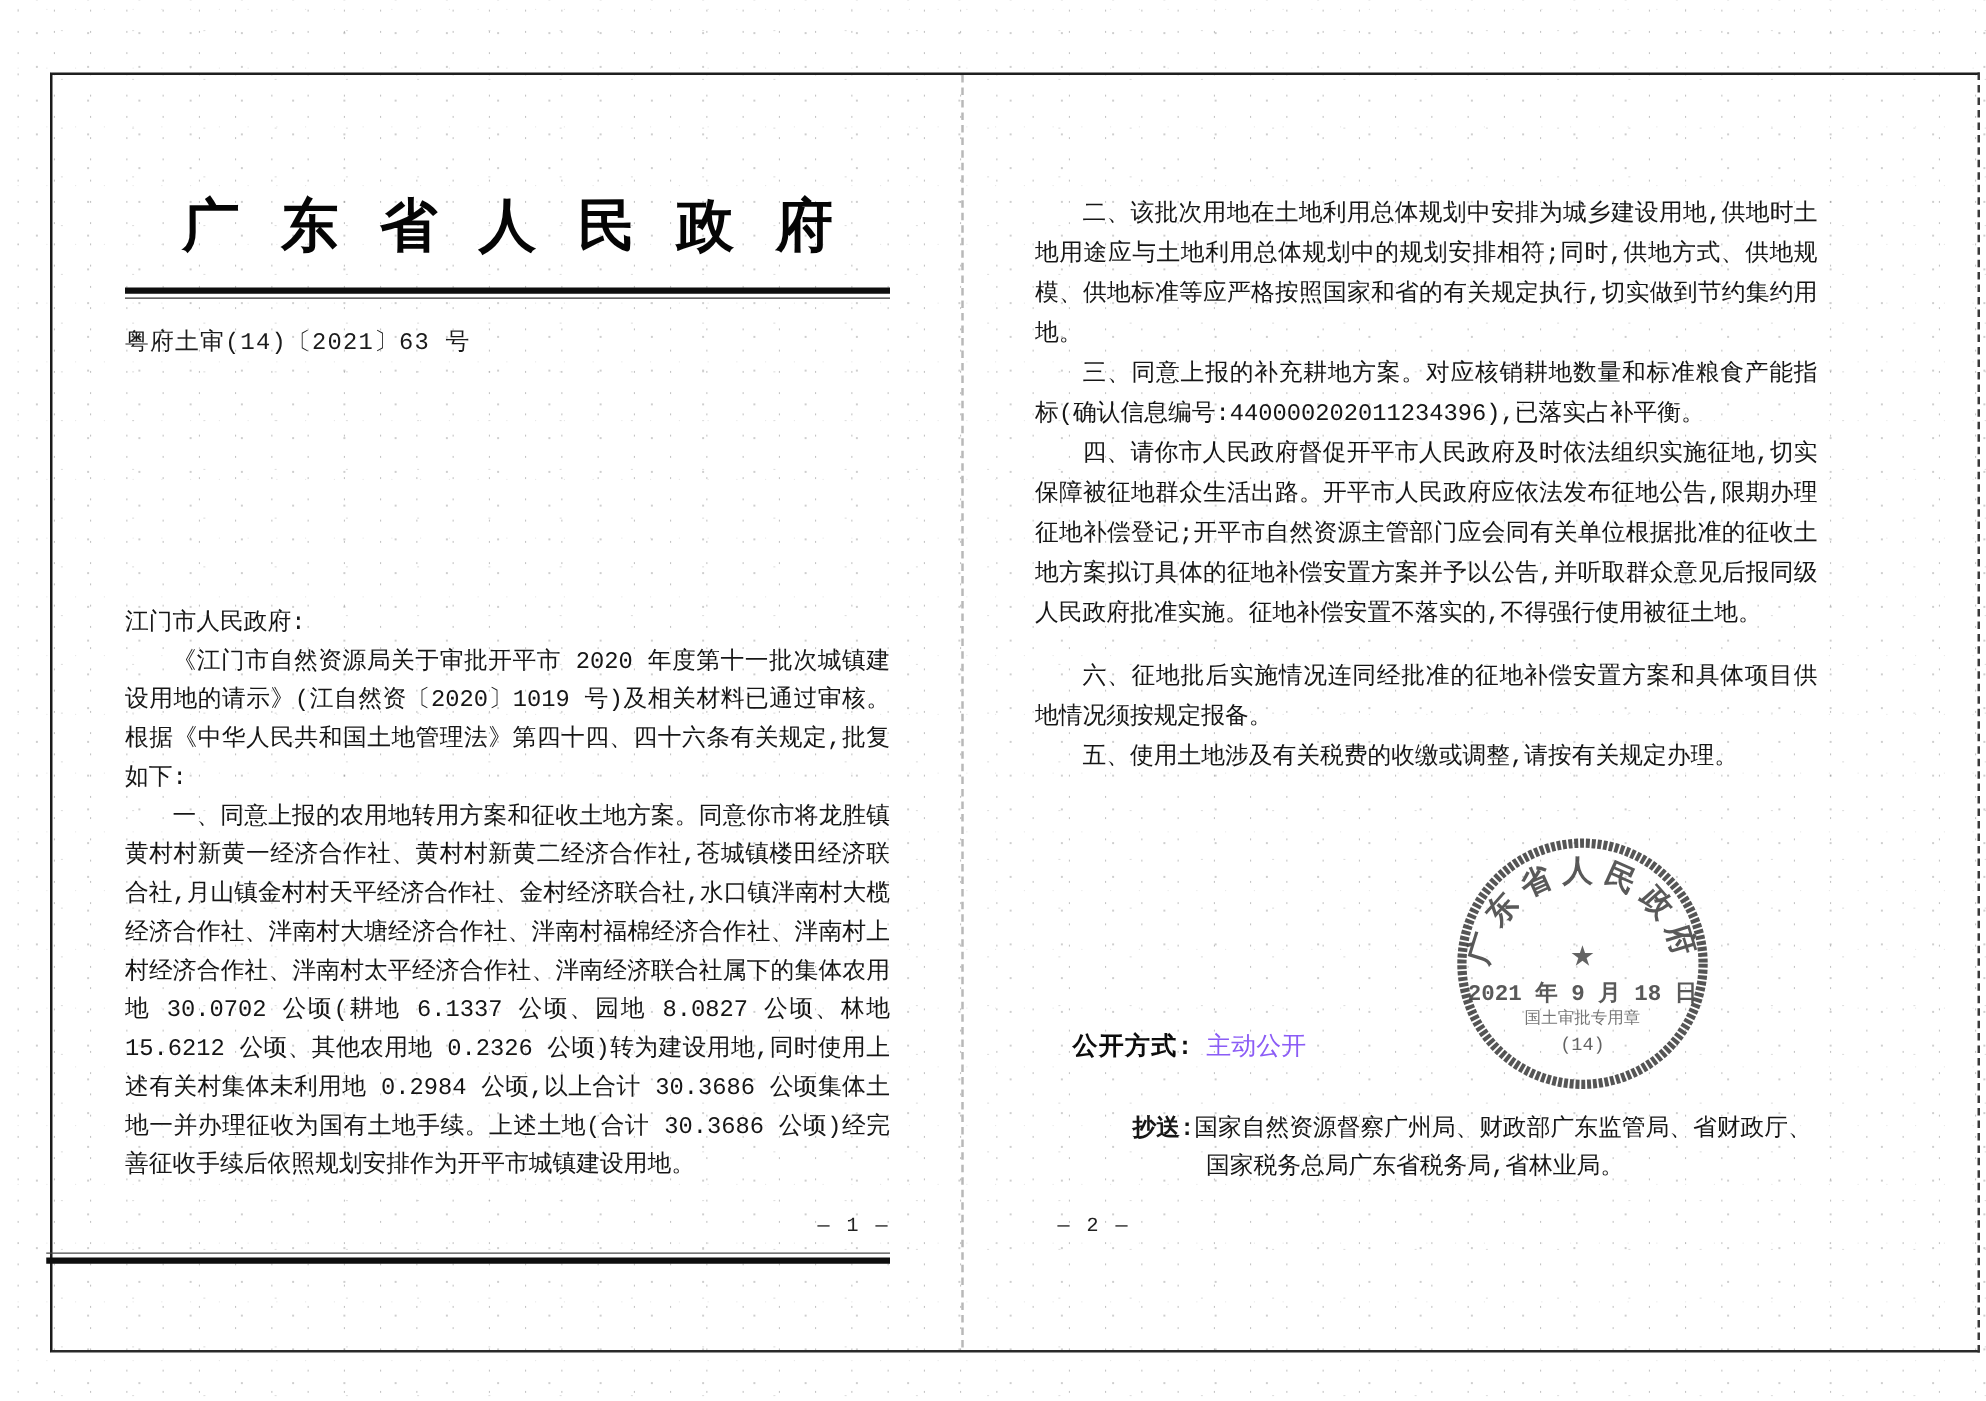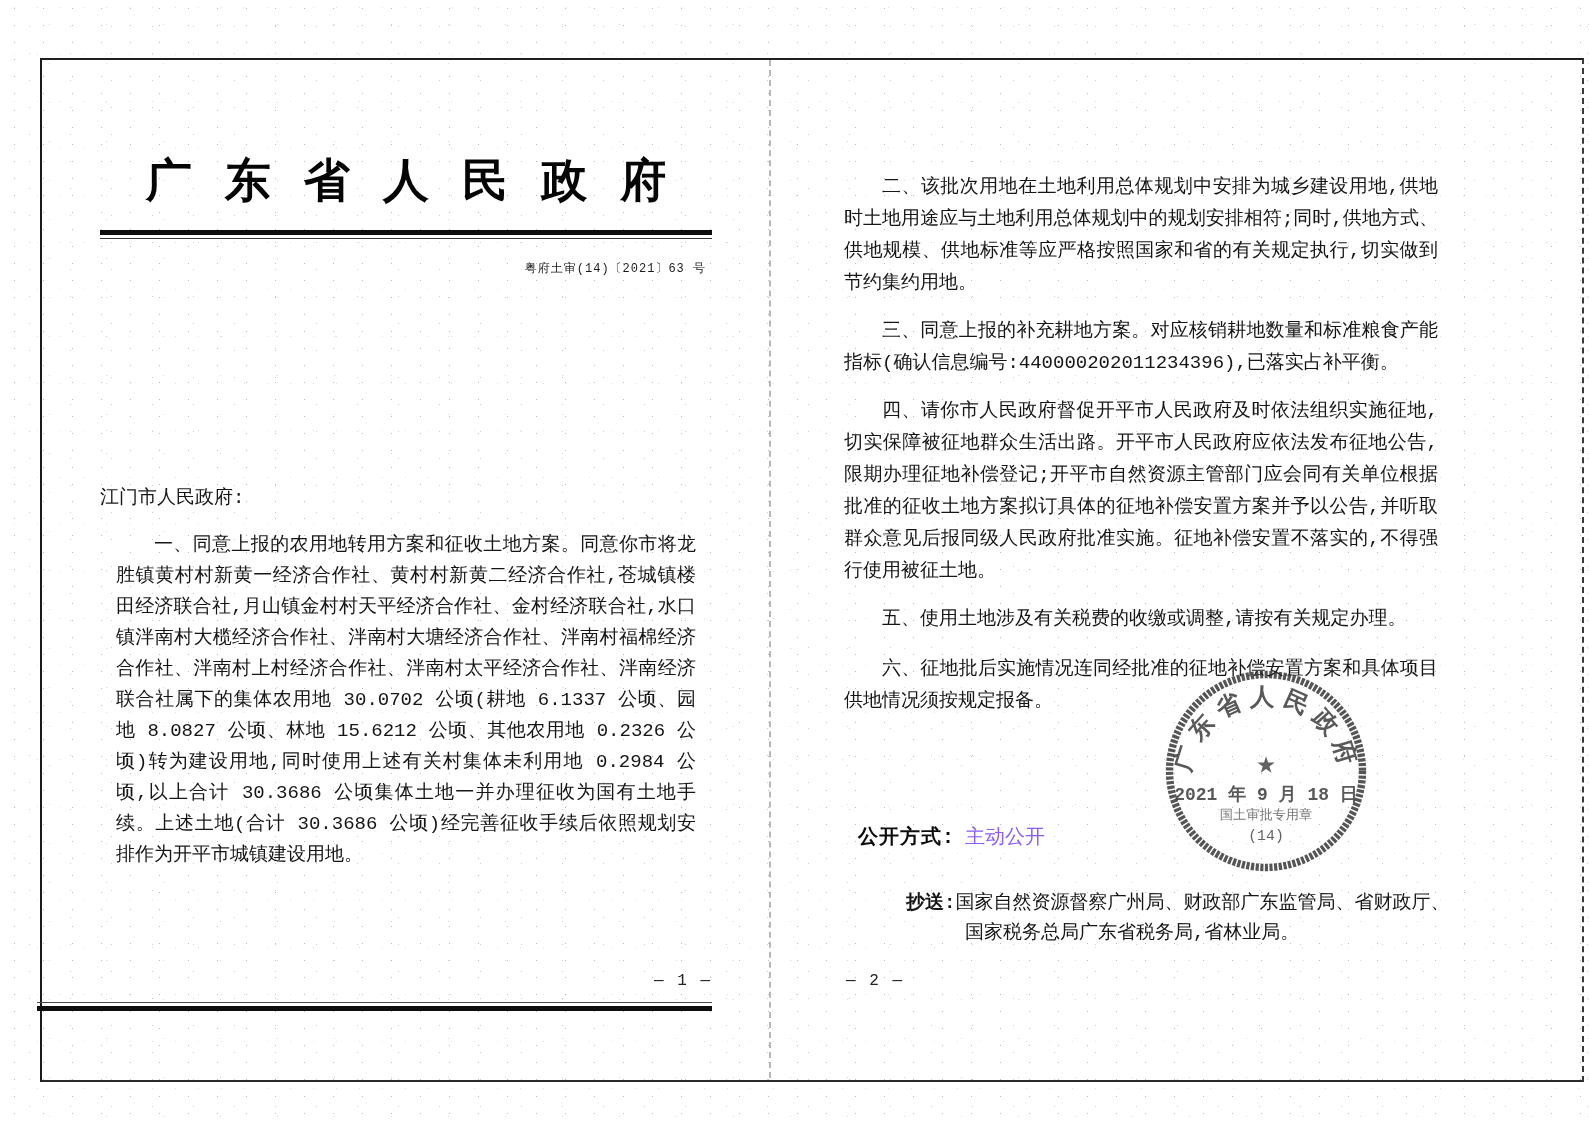--- a/index.html
+++ b/index.html
@@ -47,37 +47,37 @@
     font-size:46px;font-weight:bold;color:#050505;
     letter-spacing:.72em;text-indent:.72em;
     white-space:nowrap;
   }
   .rule{
     position:absolute;left:0;top:170px;width:612px;height:3px;
     border-top:5px solid #0d0d0d;border-bottom:1px solid #333;
   }
   .docno{
     position:absolute;left:0;top:200px;width:606px;
-    text-align:right;font-size:12px;color:#1b1b1b;
+    font-size:19px;color:#1b1b1b;
     letter-spacing:1px;
   }
   .doc-title{
     position:absolute;left:0;top:323px;width:612px;
     margin:0;text-align:center;
     font-size:26px;line-height:45px;font-weight:bold;color:#0a0a0a;
   }
   .body-left{
     position:absolute;left:0;top:423px;width:612px;
     font-size:19px;line-height:31px;text-align:justify;
   }
   .body-right{
     position:absolute;left:0;top:95px;width:626px;
     font-size:19px;line-height:32px;text-align:justify;
   }
-  .para{margin:16px;text-indent:2em;}
+  .para{margin:0;text-indent:2em;}
   .para.gap-before{margin-top:18px;}
   .salutation{margin:0 0 0 0;text-indent:0;}
   .pageno{
     position:absolute;font-size:16px;letter-spacing:2px;color:#222;
   }
   .pageno-1{left:536px;top:912px;width:76px;text-align:right;}
   .pageno-2{left:18px;top:912px;}
   .footline{
     position:absolute;left:37px;top:1002px;width:675px;height:3px;
     border-top:1px solid #4a4a4a;border-bottom:5px solid #0e0e0e;
@@ -109,33 +109,34 @@
 
   <section class="page page-left">
     <h1 class="letterhead">广东省人民政府</h1>
     <div class="rule"></div>
     <div class="docno">粤府土审(14)〔2021〕63 号</div>
     <h2 class="doc-title">
       <br>
     </h2>
     <div class="body-left">
       <p class="salutation">江门市人民政府:</p>
+      <p class="para">《江门市自然资源局关于审批开平市 2020 年度第十一批次城镇建设用地的请示》(江自然资〔2020〕1019 号)及相关材料已通过审核。根据《中华人民共和国土地管理法》第四十四、四十六条有关规定,批复如下:</p>
       <p class="para">一、同意上报的农用地转用方案和征收土地方案。同意你市将龙胜镇黄村村新黄一经济合作社、黄村村新黄二经济合作社,苍城镇楼田经济联合社,月山镇金村村天平经济合作社、金村经济联合社,水口镇泮南村大榄经济合作社、泮南村大塘经济合作社、泮南村福棉经济合作社、泮南村上村经济合作社、泮南村太平经济合作社、泮南经济联合社属下的集体农用地 30.0702 公顷(耕地 6.1337 公顷、园地 8.0827 公顷、林地 15.6212 公顷、其他农用地 0.2326 公顷)转为建设用地,同时使用上述有关村集体未利用地 0.2984 公顷,以上合计 30.3686 公顷集体土地一并办理征收为国有土地手续。上述土地(合计 30.3686 公顷)经完善征收手续后依照规划安排作为开平市城镇建设用地。</p>
     </div>
     <div class="pageno pageno-1">— 1 —</div>
   </section>
   <div class="footline"></div>
 
   <section class="page page-right">
     <div class="body-right">
       <p class="para">二、该批次用地在土地利用总体规划中安排为城乡建设用地,供地时土地用途应与土地利用总体规划中的规划安排相符;同时,供地方式、供地规模、供地标准等应严格按照国家和省的有关规定执行,切实做到节约集约用地。</p>
       <p class="para">三、同意上报的补充耕地方案。对应核销耕地数量和标准粮食产能指标(确认信息编号:440000202011234396),已落实占补平衡。</p>
       <p class="para">四、请你市人民政府督促开平市人民政府及时依法组织实施征地,切实保障被征地群众生活出路。开平市人民政府应依法发布征地公告,限期办理征地补偿登记;开平市自然资源主管部门应会同有关单位根据批准的征收土地方案拟订具体的征地补偿安置方案并予以公告,并听取群众意见后报同级人民政府批准实施。征地补偿安置不落实的,不得强行使用被征土地。</p>
+      <p class="para gap-before">六、征地批后实施情况连同经批准的征地补偿安置方案和具体项目供地情况须按规定报备。</p>
       <p class="para">五、使用土地涉及有关税费的收缴或调整,请按有关规定办理。</p>
-      <p class="para gap-before">六、征地批后实施情况连同经批准的征地补偿安置方案和具体项目供地情况须按规定报备。</p>
     </div>
 
     <svg class="seal" viewBox="0 0 200 200">
       <circle cx="100" cy="100" r="91" fill="none" stroke="#2e2e2e" stroke-width="7" stroke-dasharray="3 1.4" opacity="0.92"></circle>
       <path id="sealArc" d="M 33,132 A 71,71 0 1 1 167,132" fill="none"></path>
       <text font-size="23" font-weight="bold" fill="#2e2e2e" letter-spacing="7" opacity="0.9">
         <textPath href="#sealArc" startOffset="50%" text-anchor="middle">广东省人民政府</textPath>
       </text>
       <text x="100" y="102" text-anchor="middle" font-size="30" fill="#2e2e2e" opacity="0.85">★</text>
       <text x="100" y="127" text-anchor="middle" font-size="17" font-weight="bold" fill="#2e2e2e" opacity="0.9">2021 年 9 月 18 日</text>

